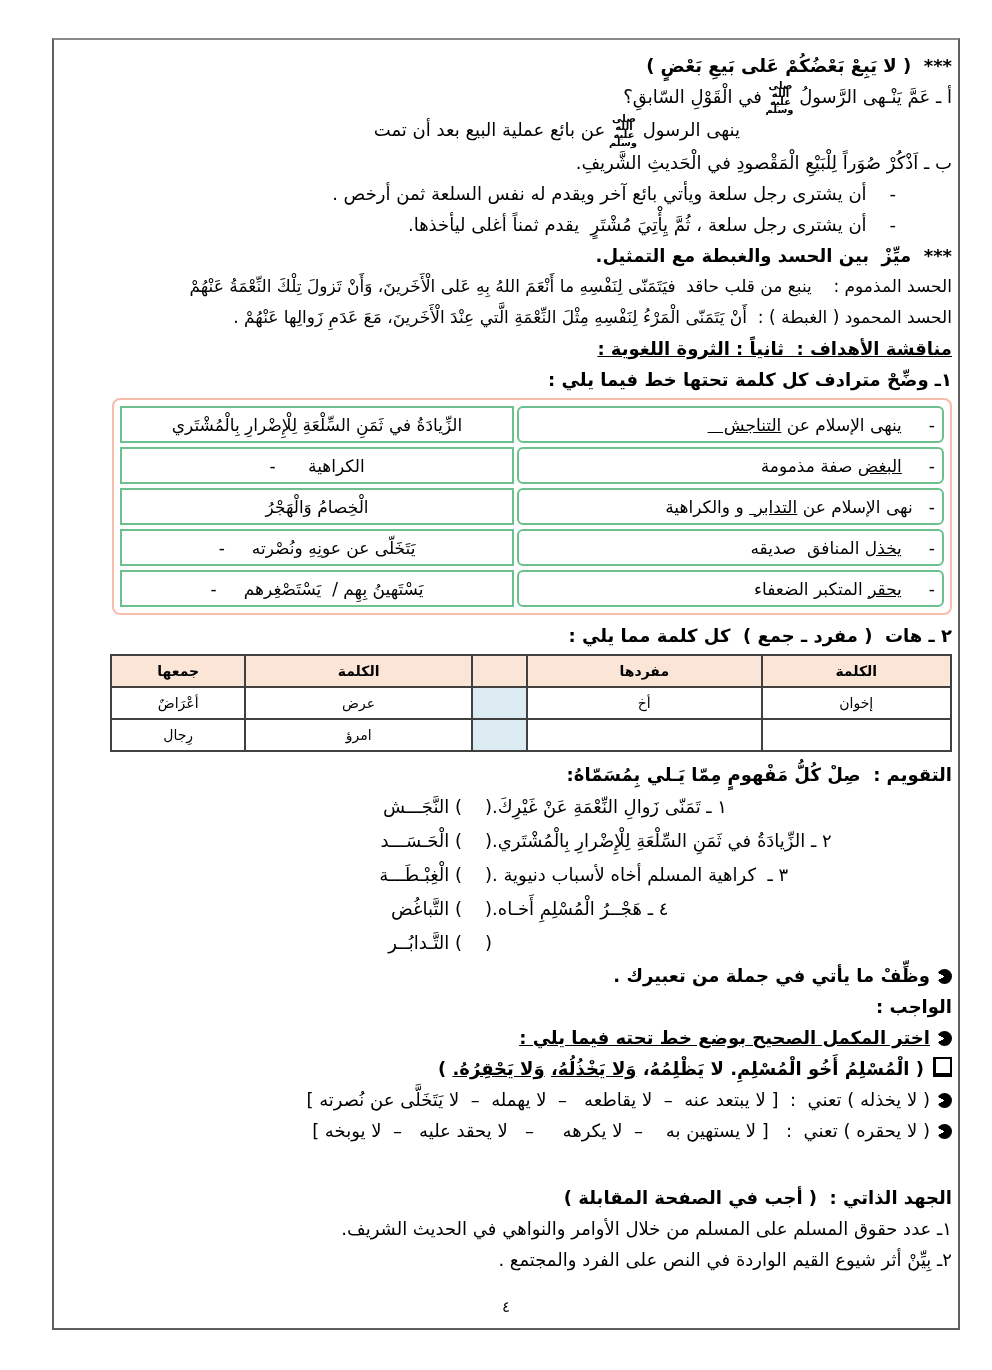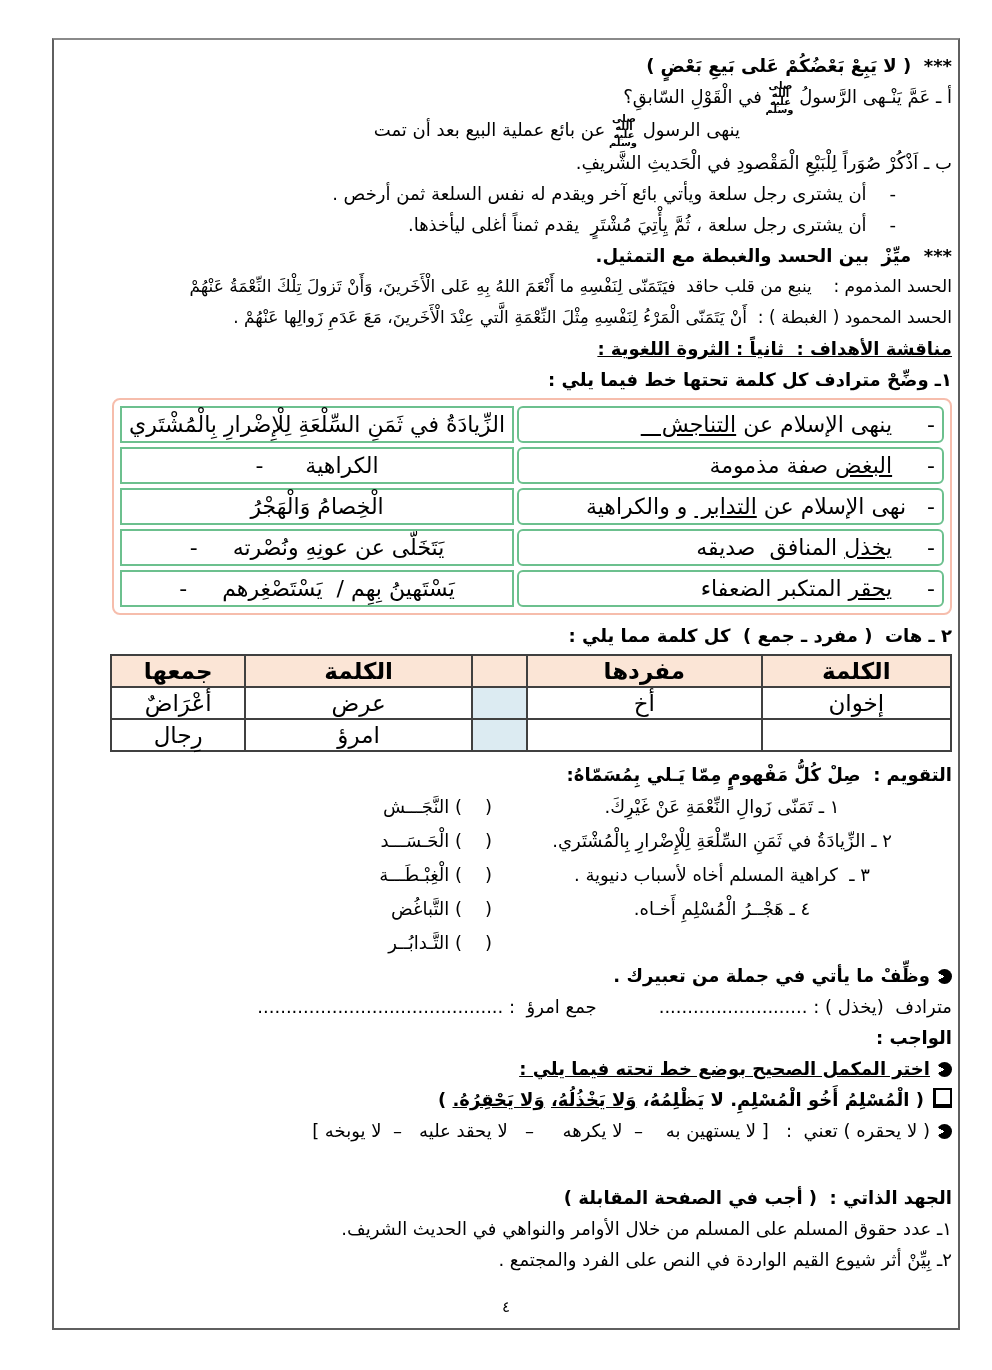--- a/index.html
+++ b/index.html
@@ -22,33 +22,33 @@
         vertical-align:middle;font-weight:bold;}
   .bullet{display:inline-block;width:15px;height:15px;border-radius:50%;
         background:conic-gradient(from 300deg,#000 0 300deg,#fff 300deg 360deg);
         vertical-align:-2px;margin-left:7px;}
   .cbx{display:inline-block;width:14px;height:14px;border:2px solid #000;
         border-bottom-width:4px;border-left-width:3px;vertical-align:-2px;
         margin-left:9px;background:#fff;}
   
   .t1wrap{border:2px solid #f6bdac;border-radius:8px;padding:2px 3px;margin:3px 0 5px 50px;}
   table.t1{width:100%;border-collapse:separate;border-spacing:3px 4px;direction:rtl;}
-  .t1 td{border:2px solid #6cc08e;font-size:22px;padding:1px 7px;height:31px;vertical-align:middle;}
+  .t1 td{border:2px solid #6cc08e;font-size:17px;padding:1px 7px;height:31px;vertical-align:middle;}
   .t1 td.rc{text-align:right;width:52%;border-radius:6px;}
   .t1 td.lc{direction:ltr;text-align:center;width:48%;}
   .usp{text-decoration:underline;}
   
   table.t2{border-collapse:collapse;direction:rtl;margin:3px 0 7px 56px;width:842px;table-layout:fixed;}
-  .t2 th,.t2 td{border:2px solid #404040;font-size:23px;height:30px;padding:0 20px;
+  .t2 th,.t2 td{border:2px solid #404040;font-size:14px;height:30px;padding:0 20px;
         text-align:center;vertical-align:middle;}
   .t2 th{background:#fbe5d6;font-weight:bold;}
   .t2 td.sp{background:#dcebf2;}
   
   .evalrow{display:flex;direction:rtl;align-items:baseline;font-size:18px;line-height:34px;}
-  .eval-item{flex:1;text-align:center;}
+  .eval-item{flex:1;text-align:left;}
   .eval-choice{width:195px;text-align:right;white-space:nowrap;}
   .eval-endgap{width:235px;}
   .gap-top{margin-top:6px;}
   .gap-big{margin-top:36px;}
   .dots{letter-spacing:1px;}
   .dots1gap{margin-left:62px;}
   .pagenum{position:absolute;bottom:12px;left:0;right:0;text-align:center;font-size:15px;}
 </style>
 </head>
 <body>
@@ -168,30 +168,30 @@
   </div>
   <div class="evalrow">
     <span class="eval-item"></span>
     <span class="eval-choice"><span>(&nbsp;&nbsp;&nbsp;&nbsp;)</span> <span>التَّـدابُــر</span></span>
     <span class="eval-endgap"></span>
   </div>
 
   <div class="line b">
     <span class="bullet"></span><span>وظِّفْ ما يأتي في جملة من تعبيرك .</span>
   </div>
+
+  <div class="line b">الواجب :</div>
+  <div class="line b">
+    <span class="bullet"></span><span class="ul">اختر المكمل الصحيح بوضع خط تحته فيما يلي :</span>
+  </div>
+  <div class="line b">
+    <span class="cbx"></span><span>( الْمُسْلِمُ أَخُو الْمُسْلِمِ. لا يَظْلِمُهُ، </span><span class="ul">وَلا يَخْذُلُهُ،</span><span> </span><span class="ul">وَلا يَحْقِرُهُ.</span><span> )</span>
+  </div>
   <div class="line">
-    <span>مترادف&nbsp; (يخذل ) :&nbsp;</span><span class="dots dots1gap">..........................</span><span>جمع امرؤ&nbsp; :&nbsp;</span><span class="dots">...........................................</span>
-  </div>
-
-  <div class="line b">الواجب :</div>
-  <div class="line b">
-    <span class="bullet"></span><span class="ul">اختر المكمل الصحيح بوضع خط تحته فيما يلي :</span>
-  </div>
-  <div class="line b">
-    <span class="cbx"></span><span>( الْمُسْلِمُ أَخُو الْمُسْلِمِ. لا يَظْلِمُهُ، </span><span class="ul">وَلا يَخْذُلُهُ،</span><span> </span><span class="ul">وَلا يَحْقِرُهُ.</span><span> )</span>
+    <span class="bullet"></span><span>( لا يخذله ) تعني&nbsp; :&nbsp; </span><span>[ لا يبتعد عنه&nbsp; –&nbsp; لا يقاطعه&nbsp;&nbsp; –&nbsp; لا يهمله&nbsp; –&nbsp; لا يَتَخَلَّى عن نُصرته ]</span>
   </div>
   <div class="line">
     <span class="bullet"></span><span>( لا يحقره ) تعني&nbsp; :&nbsp;&nbsp; </span><span>[ لا يستهين به&nbsp;&nbsp;&nbsp; –&nbsp; لا يكرهه&nbsp;&nbsp;&nbsp;&nbsp; –&nbsp;&nbsp; لا يحقد عليه&nbsp;&nbsp; –&nbsp; لا يوبخه ]</span>
   </div>
 
   <div class="line b gap-big">الجهد الذاتي :&nbsp; ( أجب في الصفحة المقابلة )</div>
   <div class="line">١ـ عدد حقوق المسلم على المسلم من خلال الأوامر والنواهي في الحديث الشريف.</div>
   <div class="line">٢ـ بِيِّنْ أثر شيوع القيم الواردة في النص على الفرد والمجتمع .</div>
 
   <div class="pagenum">٤</div>

